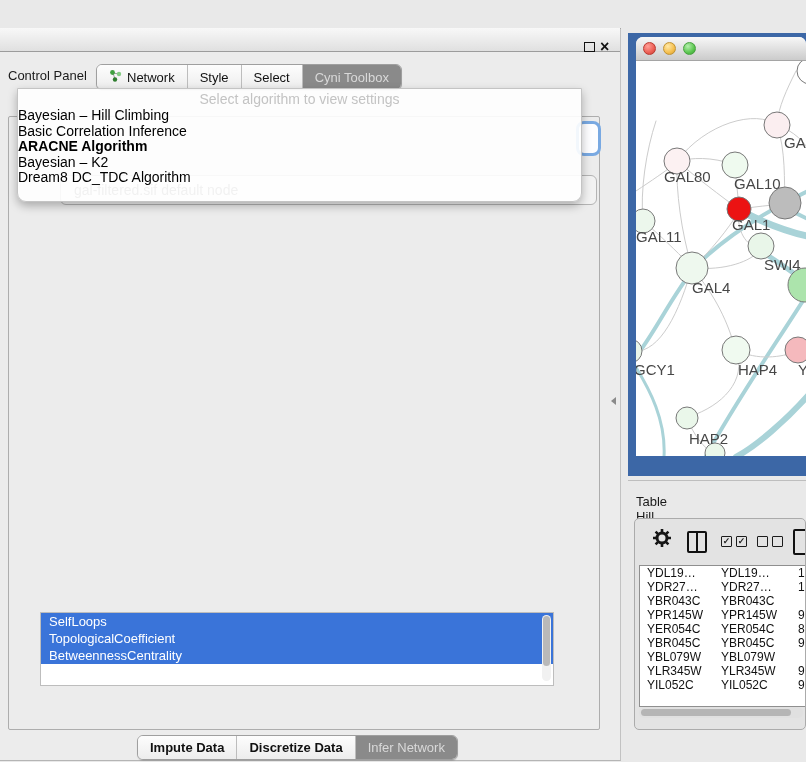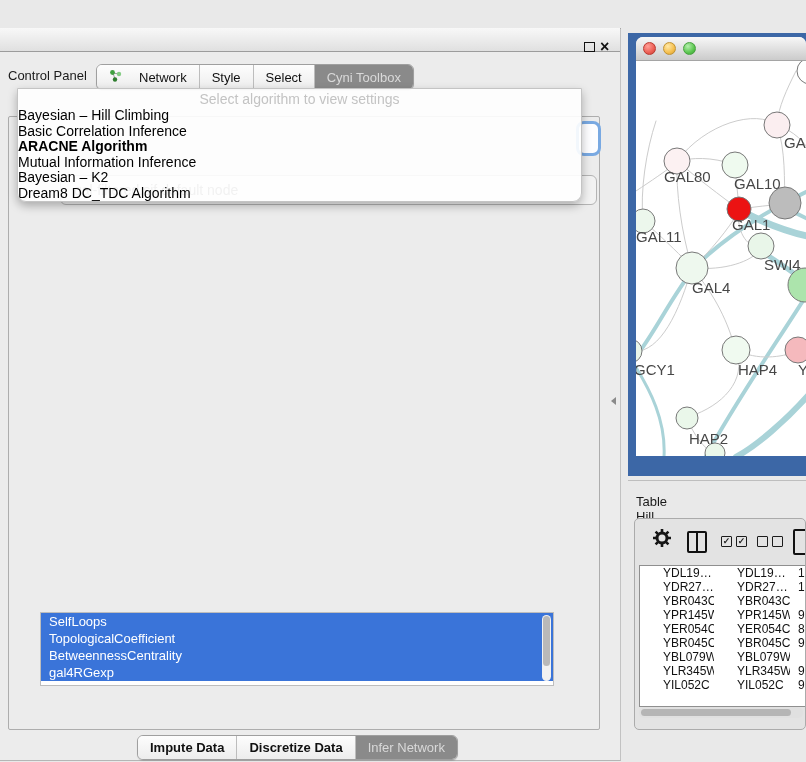--- a/index.html
+++ b/index.html
@@ -8,21 +8,21 @@
   .grp{position:absolute;left:0;top:0;width:0;height:0;}
 
   
   .cp-bg{left:0;top:8;width:620px;height:731px;background:#ececec;border-top:1px solid #8f8f8f;border-right:1px solid #c2c2c2;border-bottom:1px solid #b5b5b5;}
   .cp-title{left:0;top:8;width:620px;height:23px;background:linear-gradient(#f8f8f8,#e0e0e0);border-bottom:1px solid #9c9c9c;}
   .cp-title-text{left:8px;top:12px;font-size:13px;color:#1a1a1a;}
   .win-restore{left:584px;top:14px;width:9px;height:8px;border:1.5px solid #111;background:transparent;}
   .win-close{left:600px;top:9px;font-size:16px;font-weight:bold;color:#111;line-height:20px;}
 
   .tabgrp{display:flex;border:1px solid #9f9f9f;border-radius:6px;overflow:hidden;background:#f4f4f4;box-shadow:0 1px 1px rgba(0,0,0,0.12);}
-  .tab{font-size:13px;padding:4px 12px 4px 12px;border-right:1px solid #bdbdbd;color:#111;display:flex;align-items:center;gap:17px;background:linear-gradient(#fdfdfd,#ededed);white-space:nowrap;}
+  .tab{font-size:13px;padding:4px 12px 4px 12px;border-right:1px solid #bdbdbd;color:#111;display:flex;align-items:center;gap:5px;background:linear-gradient(#fdfdfd,#ededed);white-space:nowrap;}
   .tab:last-child{border-right:none;}
   .tab.sel{background:#8a8a8a;color:#d9d9d9;border-right-color:#8a8a8a;}
   .toptabs{left:96px;top:36px;}
   .bottabs{left:137px;top:707px;}
 
   .cp-frame{left:8px;top:88px;width:590px;height:612px;border:1px solid #adadad;border-radius:2px;background:#ececec;z-index:1;}
 
   
   .hint-combo{left:60px;top:147px;width:537px;height:30px;border:1px solid #b4b4b4;border-radius:6px;background:#f2f2f2;z-index:2;font-size:14px;color:#6f6f6f;line-height:29px;padding-left:13px;box-sizing:border-box;}
   .blue-frag{left:576px;top:93px;width:25px;height:35px;border:3px solid #79a9e2;border-radius:8px;background:#fdfdff;z-index:2;box-sizing:border-box;}
@@ -87,21 +87,21 @@
   .colicon:before{content:"";position:absolute;left:7px;top:0;width:2px;height:18px;background:#111;}
   .cbx{position:absolute;top:17px;width:11px;height:11px;border:1.5px solid #1c1c1c;border-radius:1px;box-sizing:border-box;font-size:9px;font-weight:bold;line-height:8px;text-align:center;color:#1c1c1c;}
   .docicon{position:absolute;left:158px;top:10px;width:18px;height:22px;border:2px solid #111;border-radius:2px;background:#e3e3e3;}
 
   .tp-table{position:absolute;left:4px;top:46px;width:168px;height:142px;background:#fff;border:1px solid #8f8f8f;border-right:none;overflow:hidden;box-sizing:border-box;}
   .thead{display:flex;height:22px;border-bottom:1px solid #9e9e9e;font-size:12.5px;color:#111;}
   .th{box-sizing:border-box;display:flex;align-items:center;justify-content:center;border-right:1px solid #a9bfc9;background:#ececec;}
   .th.hl{background:#c9e4f0;}
   .th1{width:74px;} .th2{width:76px;} .th3{flex:1;}
   .trow{display:flex;height:14px;font-size:12px;color:#111;background:#fff;}
-  .td{box-sizing:border-box;overflow:hidden;white-space:nowrap;padding-left:23px;line-height:14px;}
+  .td{box-sizing:border-box;overflow:hidden;white-space:nowrap;padding-left:7px;line-height:14px;}
   .td1{width:74px;} .td2{width:76px;} .td3{flex:1;padding-left:8px;}
   .tp-hscroll{position:absolute;left:4px;top:188px;width:164px;height:11px;background:#e0e0e0;border-radius:6px;}
   .tp-hthumb{position:absolute;left:2px;top:2px;width:150px;height:7px;background:#b5b5b5;border-radius:4px;}
 </style>
 </head>
 <body>
 
 <div class="grp">
   <div class="abs cp-bg"></div>
   <div class="abs cp-title">
@@ -138,21 +138,20 @@
     <span>gal-filtered.sif default node</span>
   </div>
   <div class="abs blue-frag"></div>
 
   <div class="abs dropdown">
     <div class="dd-ph">Select algorithm to view settings</div>
     <div id="dd-items">
         <div class="dd-item">Bayesian – Hill Climbing</div>
         <div class="dd-item">Basic Correlation Inference</div>
         <div class="dd-item bold">ARACNE Algorithm</div>
-        <div class="dd-item">Mutual Information Inference</div>
         <div class="dd-item">Bayesian – K2</div>
         <div class="dd-item">Dream8 DC_TDC Algorithm</div>
       </div>
   </div>
 
   <div class="gb" style="left:14px;top:193px;width:564px;height:468px;">
     <span class="gb-t" style="top:-8px;left:7px;">Cyni Algorithm Settings</span>
   </div>
 
   <div class="gb" style="left:28px;top:219px;width:536px;height:172px;">
@@ -218,21 +217,20 @@
       <span>Sources for Network Inference</span>
       <span style="font-size:11px;position:relative;left:4px;top:-1px;">▼</span>
     </span>
   </div>
   <span class="lbl" style="left:36px;top:560px;">Data Attributes</span>
   <div class="abs attr-list">
     <div id="attr-items">
         <div class="attr-item">SelfLoops</div>
         <div class="attr-item">TopologicalCoefficient</div>
         <div class="attr-item">BetweennessCentrality</div>
-        <div class="attr-item">gal4RGexp</div>
       </div>
     <div class="attr-scroll">
         <div class="attr-thumb"></div>
       </div>
   </div>
 
   <div class="abs vscroll">
       <div class="vthumb"></div>
     </div>
   <div class="abs hscroll">

